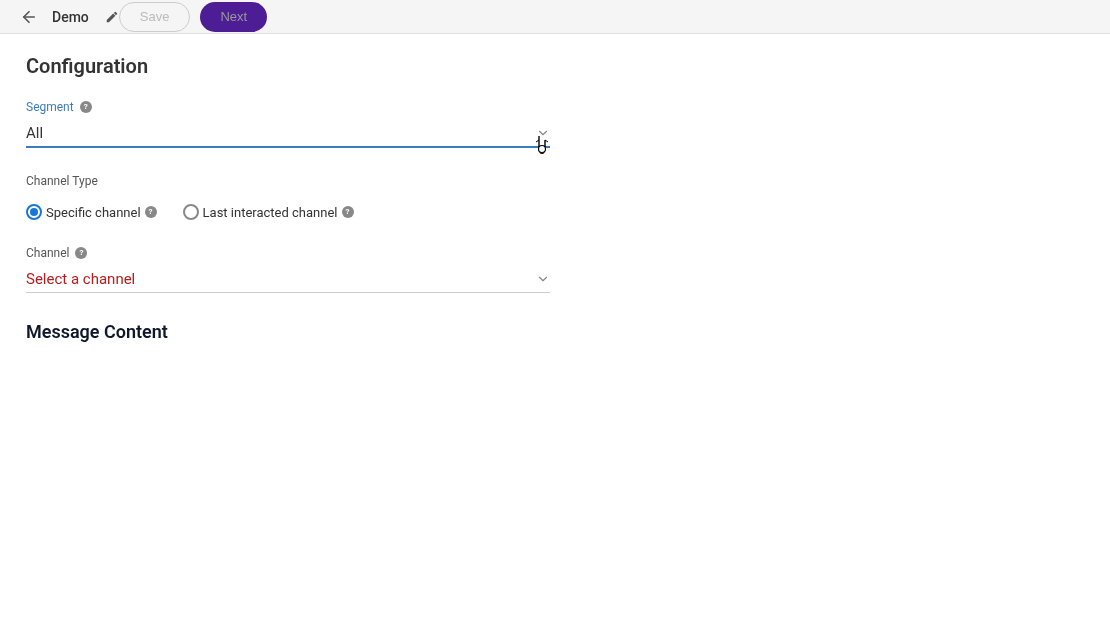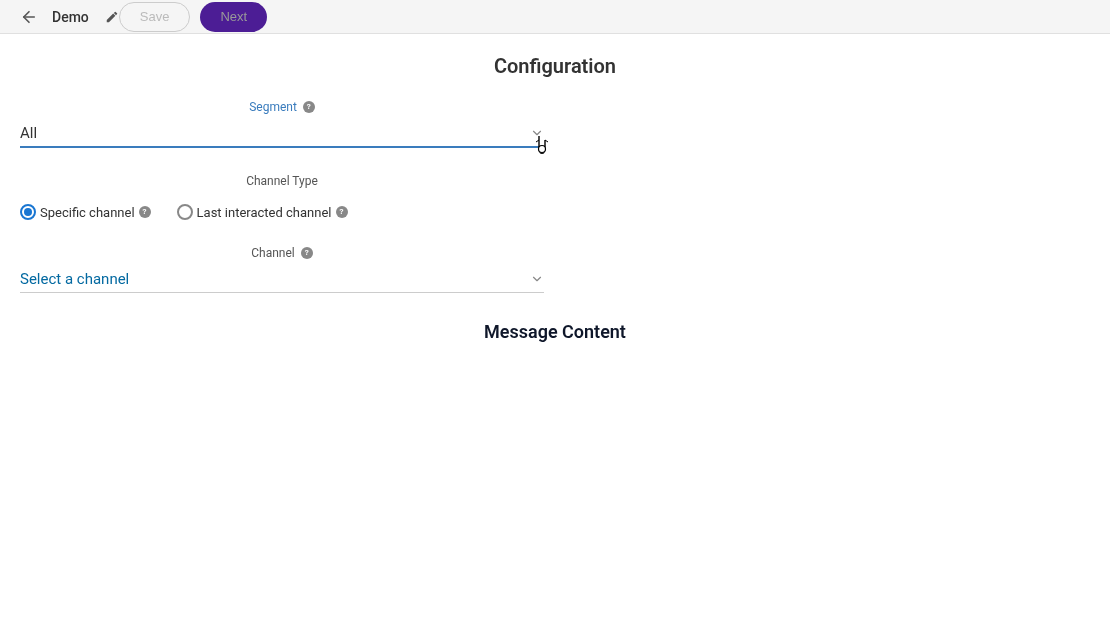--- a/index.html
+++ b/index.html
@@ -67,22 +67,21 @@
     .btn-save {
       background: transparent;
       border: 1px solid #ccc;
       color: #bbb;
     }
     .btn-next {
       background: #4c1d95;
       color: #999;
     }
     .content {
-      padding: 20px 20px;
-      text-align: center;
+      padding: 20px 26px;
     }
     .section-heading {
       font-size: 20px;
       font-weight: 600;
       color: #333;
       margin-bottom: 18px;
     }
     .field-group {
       margin-bottom: 22px;
       max-width: 524px;
@@ -120,21 +119,21 @@
       display: flex;
       align-items: center;
       justify-content: space-between;
       font-size: 15px;
       color: #333;
     }
     .select-field.active-underline {
       border-bottom: 2px solid #3a7cbd;
     }
     .select-field .placeholder {
-      color: #0369a1;
+      color: #b91c1c;
     }
     .chevron {
       color: #888;
       display: flex;
       align-items: center;
     }
     .radio-row {
       display: flex;
       align-items: center;
       gap: 26px;

